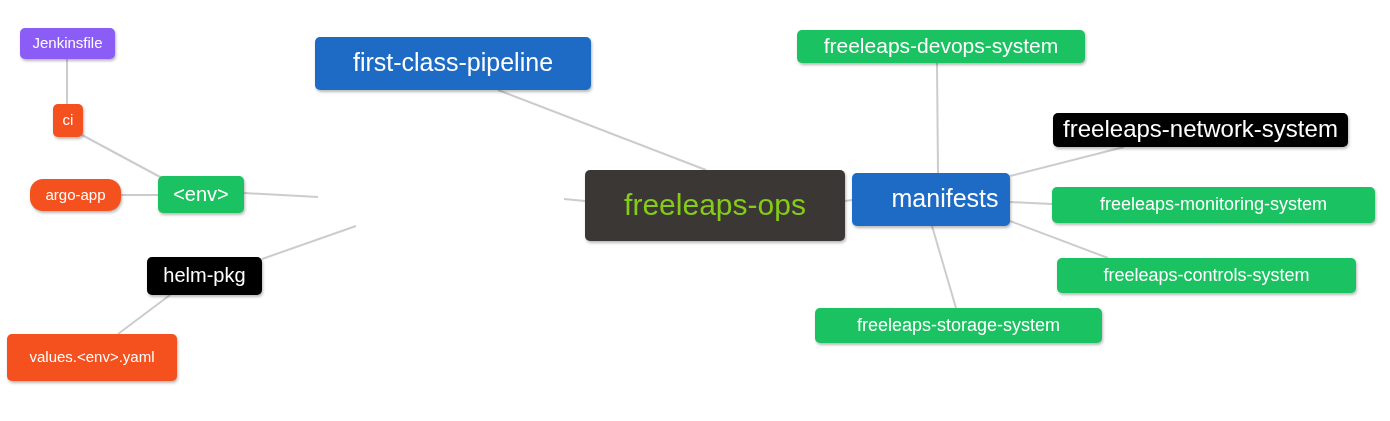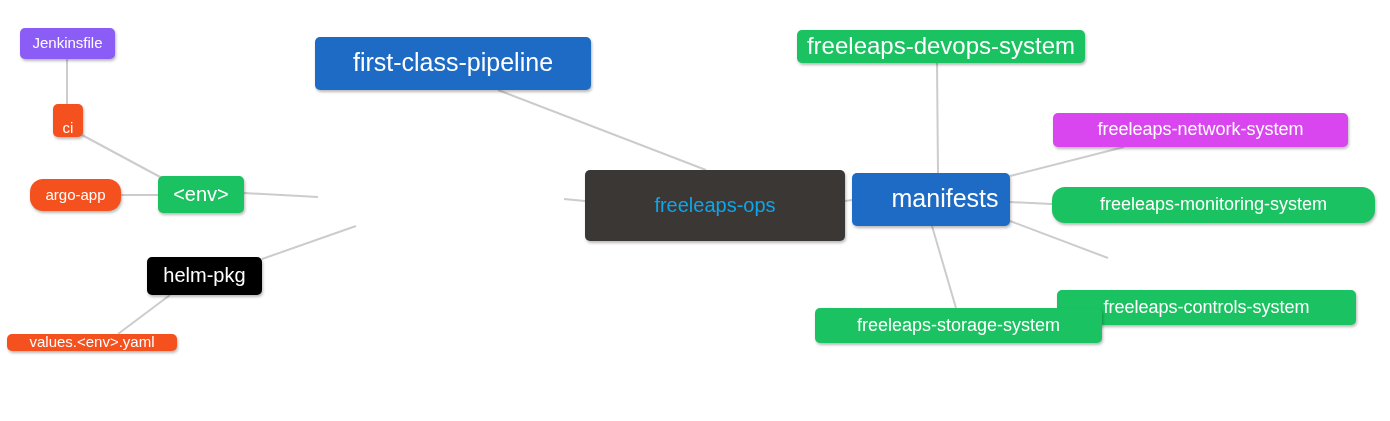--- a/index.html
+++ b/index.html
@@ -56,52 +56,52 @@
       <line x1="845" y1="201" x2="852" y2="200" stroke="#CCCCCC" stroke-width="2"></line>
       <line x1="938" y1="173" x2="937" y2="63" stroke="#CCCCCC" stroke-width="2"></line>
       <line x1="1010" y1="176" x2="1124" y2="147" stroke="#CCCCCC" stroke-width="2"></line>
       <line x1="1010" y1="202" x2="1052" y2="204" stroke="#CCCCCC" stroke-width="2"></line>
       <line x1="1010" y1="221" x2="1108" y2="258" stroke="#CCCCCC" stroke-width="2"></line>
       <line x1="932" y1="226" x2="956" y2="308" stroke="#CCCCCC" stroke-width="2"></line>
     </svg>
 <div class="node" style="left: 20px; top: 28px; width: 95px; height: 31px; background: #8b5cf6; font-size: 15px; color: rgb(255, 255, 255);">
     <span class="node-label">Jenkinsfile</span>
   </div>
-    <div class="node" style="left: 53px; top: 104px; width: 30px; height: 33px; background: rgb(244, 81, 30); font-size: 15px; color: rgb(255, 255, 255); align-items: flex-end;">
+    <div class="node" style="left: 53px; top: 104px; width: 30px; height: 33px; background: rgb(244, 81, 30); font-size: 15px; color: rgb(255, 255, 255);">
     <span class="node-label">ci</span>
   </div>
     <div class="node" style="left: 30px; top: 179px; width: 91px; height: 32px; background: rgb(244, 81, 30); font-size: 15px; color: rgb(255, 255, 255); border-radius: 13px;">
     <span class="node-label">argo-app</span>
   </div>
     <div class="node" style="left: 158px; top: 176px; width: 86px; height: 37px; background: rgb(27, 194, 97); font-size: 20px; color: rgb(255, 255, 255);">
     <span class="node-label">&lt;env&gt;</span>
   </div>
     <div class="node" style="left: 147px; top: 257px; width: 115px; height: 38px; background: #000000; font-size: 20px; color: rgb(255, 255, 255);">
     <span class="node-label">helm-pkg</span>
   </div>
-    <div class="node" style="left: 7px; top: 334px; width: 170px; height: 17px; background: rgb(244, 81, 30); font-size: 15px; color: rgb(255, 255, 255);">
+    <div class="node" style="left: 7px; top: 334px; width: 170px; height: 47px; background: rgb(244, 81, 30); font-size: 15px; color: rgb(255, 255, 255);">
     <span class="node-label">values.&lt;env&gt;.yaml</span>
   </div>
     <div class="node" style="left: 315px; top: 37px; width: 276px; height: 53px; background: rgb(30, 107, 198); font-size: 25px; color: rgb(255, 255, 255);">
     <span class="node-label">first-class-pipeline</span>
   </div>
-    <div class="node" style="left: 585px; top: 170px; width: 260px; height: 71px; background: rgb(59, 55, 53); font-size: 20px; color: #0ea5e9;">
+    <div class="node" style="left: 585px; top: 170px; width: 260px; height: 71px; background: rgb(59, 55, 53); font-size: 30px; color: #84cc16;">
     <span class="node-label">freeleaps-ops</span>
   </div>
     <div class="node" style="left: 852px; top: 173px; width: 158px; height: 53px; background: rgb(30, 107, 198); font-size: 25px; color: rgb(255, 255, 255); padding-left: 28px;">
     <span class="node-label">manifests</span>
   </div>
-    <div class="node" style="left: 797px; top: 30px; width: 288px; height: 33px; background: rgb(27, 194, 97); font-size: 24px; color: rgb(255, 255, 255);">
+    <div class="node" style="left: 797px; top: 30px; width: 288px; height: 33px; background: rgb(27, 194, 97); font-size: 21px; color: rgb(255, 255, 255);">
     <span class="node-label">freeleaps-devops-system</span>
   </div>
-    <div class="node" style="left: 1053px; top: 113px; width: 295px; height: 34px; background: #d946ef; font-size: 18px; color: rgb(255, 255, 255);">
+    <div class="node" style="left: 1053px; top: 113px; width: 295px; height: 34px; background: #000000; font-size: 24px; color: rgb(255, 255, 255);">
     <span class="node-label">freeleaps-network-system</span>
   </div>
-    <div class="node" style="left: 1052px; top: 187px; width: 323px; height: 36px; background: rgb(27, 194, 97); font-size: 18px; color: rgb(255, 255, 255); border-radius: 13px;">
+    <div class="node" style="left: 1052px; top: 187px; width: 323px; height: 36px; background: rgb(27, 194, 97); font-size: 18px; color: rgb(255, 255, 255);">
     <span class="node-label">freeleaps-monitoring-system</span>
   </div>
-    <div class="node" style="left: 1057px; top: 258px; width: 299px; height: 35px; background: rgb(27, 194, 97); font-size: 18px; color: rgb(255, 255, 255); margin-top: 32px;">
+    <div class="node" style="left: 1057px; top: 258px; width: 299px; height: 35px; background: rgb(27, 194, 97); font-size: 18px; color: rgb(255, 255, 255);">
     <span class="node-label">freeleaps-controls-system</span>
   </div>
     <div class="node" style="left: 815px; top: 308px; width: 287px; height: 35px; background: rgb(27, 194, 97); font-size: 18px; color: rgb(255, 255, 255); text-align: center;">
     <span class="node-label">freeleaps-storage-system</span>
   </div>
   </div>
 
 </body></html>

